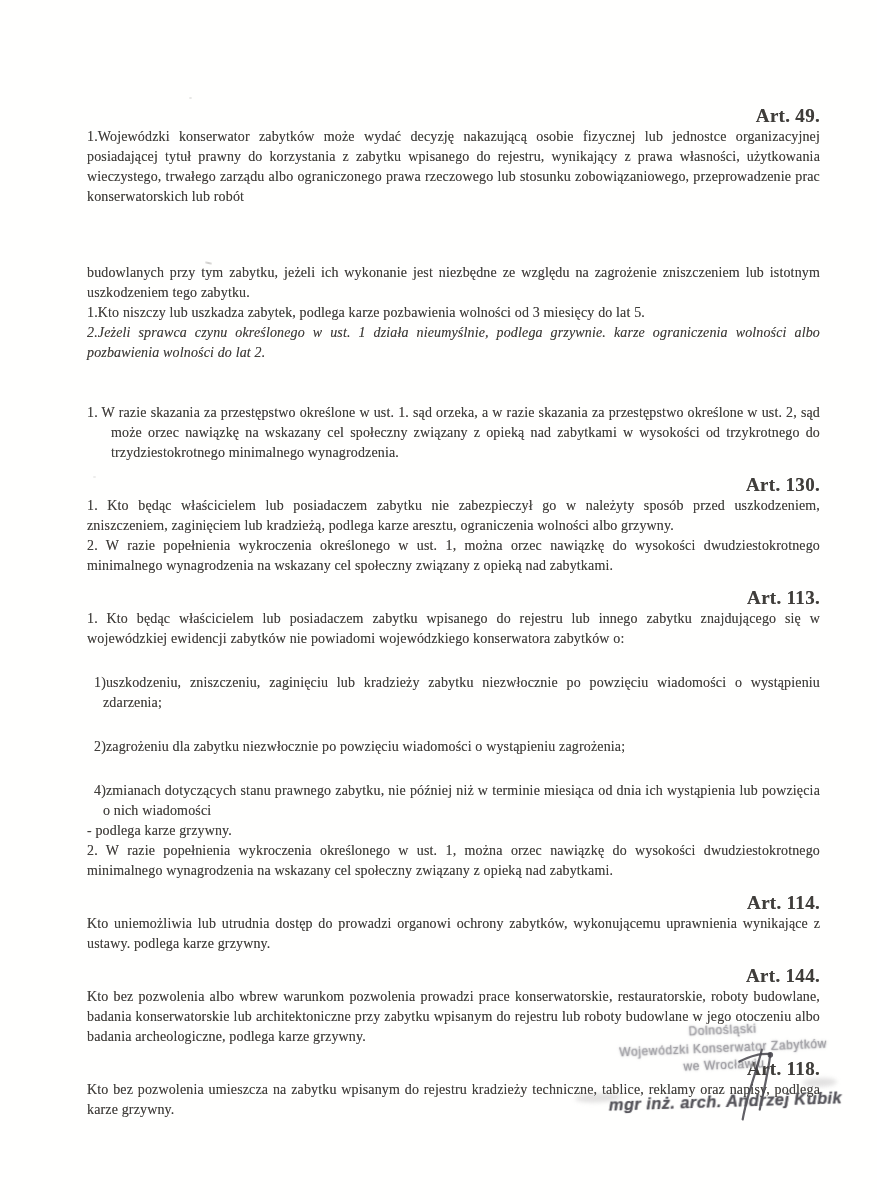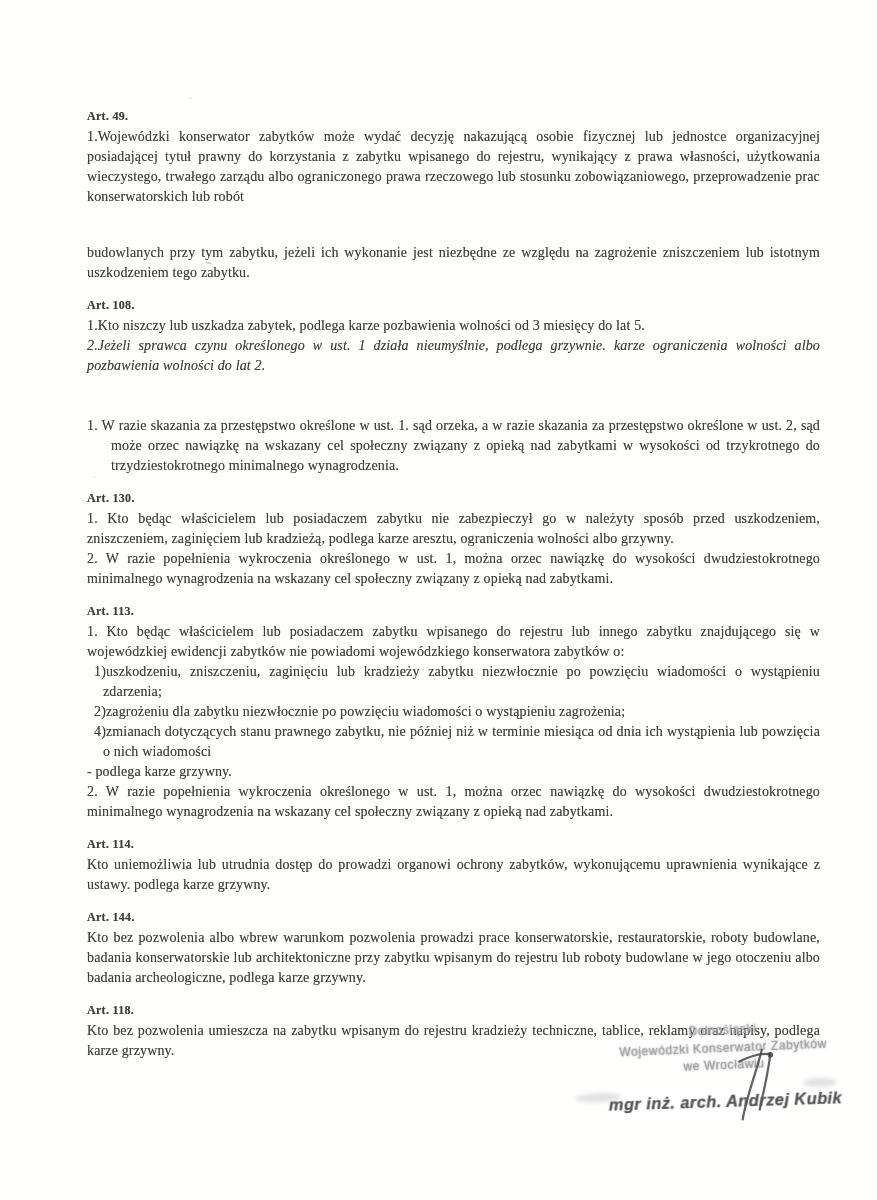--- a/index.html
+++ b/index.html
@@ -18,32 +18,32 @@
     position:absolute;
     left:87px;top:106px;width:733px;
     color:#403e3b;
     font-size:14px;
     line-height:20px;
     text-align:justify;
     letter-spacing:.15px;
     text-shadow:0 0 .6px rgba(70,66,62,.55);
   }
   .art-heading{
-    font-size:12px;
+    font-size:19px;
     font-weight:bold;
-    text-align:left;
+    text-align:right;
     margin:12px 0 1px 0;
     letter-spacing:.3px;
   }
   .art-heading.first{margin-top:0;}
   p{margin:0;}
-  .gap-before{margin-top:36px;}
+  .gap-before{margin-top:56px;}
   .italic{font-style:italic;}
   .hang{padding-left:24px;text-indent:-24px;margin-top:40px;}
-  .sub{padding-left:16px;text-indent:-9px;}
+  .sub{padding-left:16px;text-indent:-9px;margin-top:24px;}
   .dash-clause{padding-left:0;}
   
   .stamp{
     position:absolute;
     left:588px;top:1022px;width:272px;
     text-align:center;
     transform:rotate(-2.4deg);
     font-family:"Liberation Sans", sans-serif;
   }
   .stamp-line{
@@ -97,21 +97,20 @@
 
   <main class="doc">
 
     <section>
       <h2 class="art-heading first">Art. 49.</h2>
       <p class="para">1.Wojewódzki konserwator zabytków może wydać decyzję nakazującą osobie fizycznej lub jednostce organizacyjnej posiadającej tytuł prawny do korzystania z zabytku wpisanego do rejestru, wynikający z prawa własności, użytkowania wieczystego, trwałego zarządu albo ograniczonego prawa rzeczowego lub stosunku zobowiązaniowego, przeprowadzenie prac konserwatorskich lub robót</p>
       <p class="para gap-before">budowlanych przy tym zabytku, jeżeli ich wykonanie jest niezbędne ze względu na zagrożenie zniszczeniem lub istotnym uszkodzeniem tego zabytku.</p>
     </section>
 
     <section>
-      <h2 class="art-heading">Art. 108.</h2>
       <p class="para">1.Kto niszczy lub uszkadza zabytek, podlega karze pozbawienia wolności od 3 miesięcy do lat 5.</p>
       <p class="para italic">2.Jeżeli sprawca czynu określonego w ust. 1 działa nieumyślnie, podlega grzywnie. karze ograniczenia wolności albo pozbawienia wolności do lat 2.</p>
       <p class="para hang">1.  W razie skazania za przestępstwo określone w ust. 1. sąd orzeka, a w razie skazania za przestępstwo określone w ust. 2, sąd może orzec nawiązkę na wskazany cel społeczny związany z opieką nad zabytkami w wysokości od trzykrotnego do trzydziestokrotnego minimalnego wynagrodzenia.</p>
     </section>
 
     <section>
       <h2 class="art-heading">Art. 130.</h2>
       <p class="para">1. Kto będąc właścicielem lub posiadaczem zabytku nie zabezpieczył go w należyty sposób przed uszkodzeniem, zniszczeniem, zaginięciem lub kradzieżą, podlega karze aresztu, ograniczenia wolności albo grzywny.</p>
       <p class="para">2. W razie popełnienia wykroczenia określonego w ust. 1, można orzec nawiązkę do wysokości dwudziestokrotnego minimalnego wynagrodzenia na wskazany cel społeczny związany z opieką nad zabytkami.</p>
     </section>

